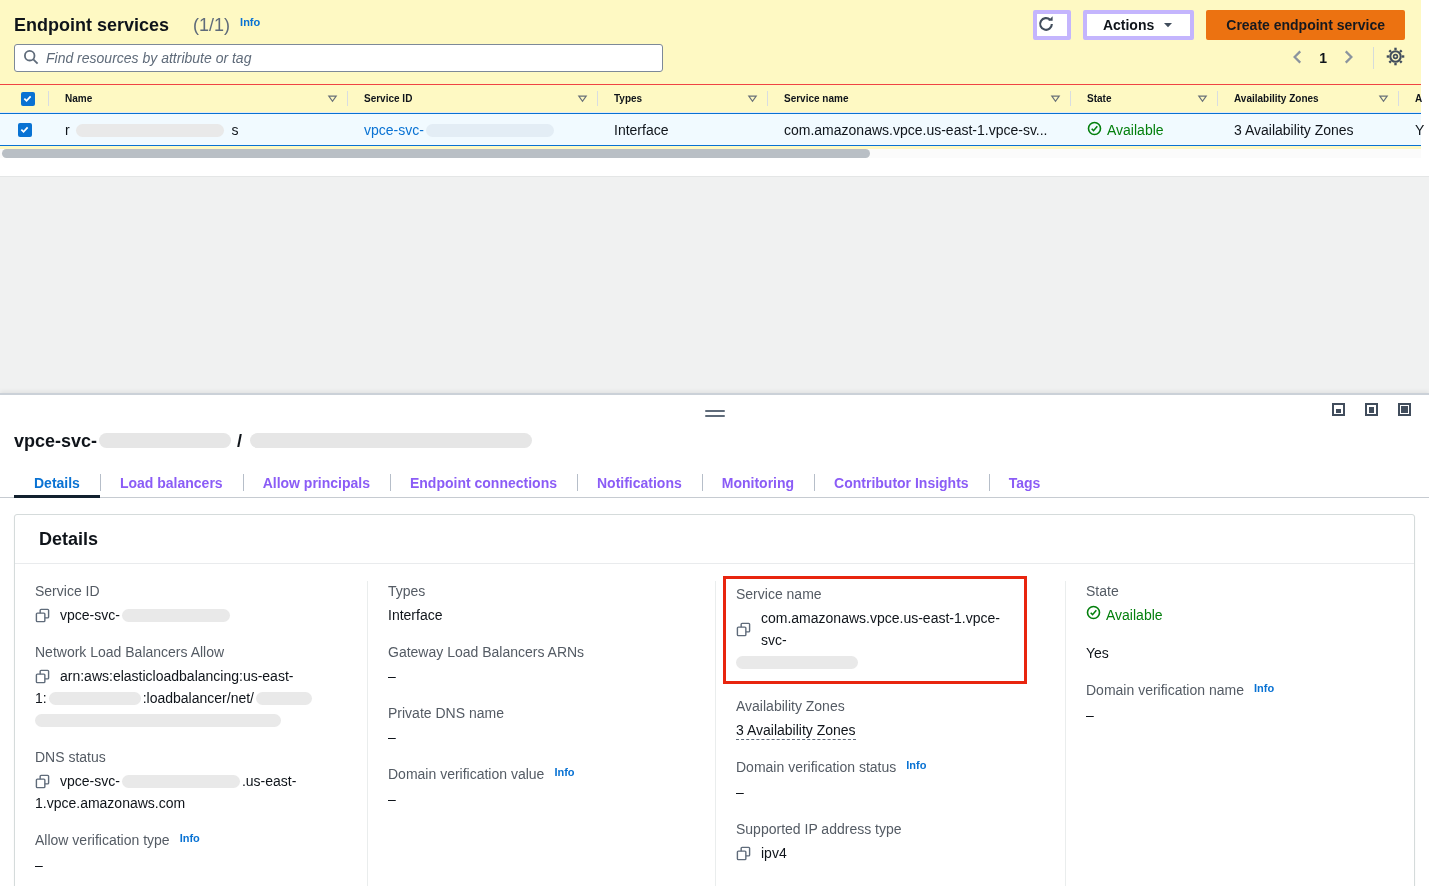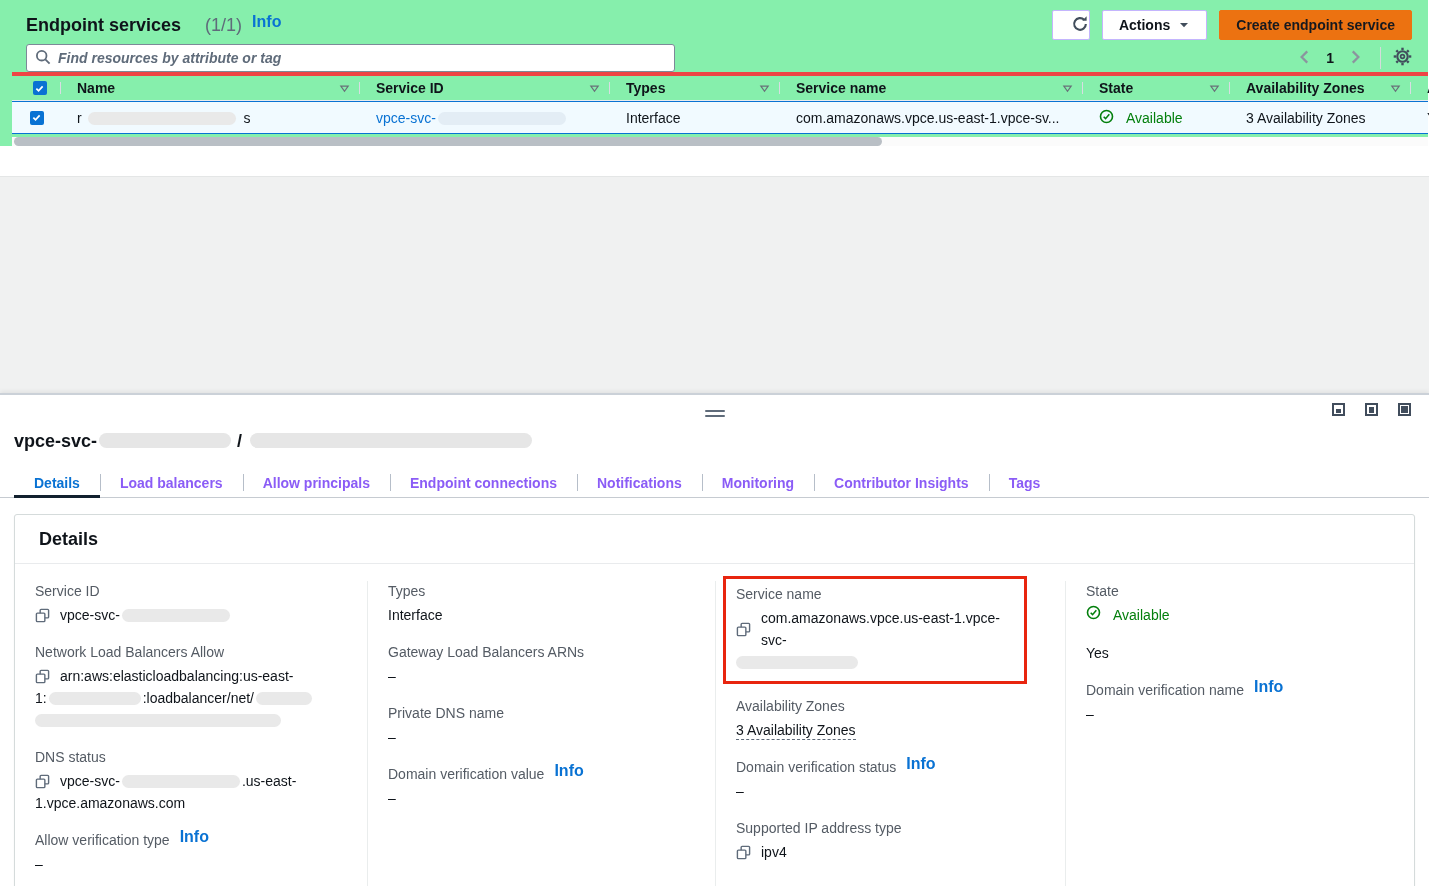--- a/index.html
+++ b/index.html
@@ -3,63 +3,63 @@
 <meta charset="utf-8">
 <style>
   * { box-sizing: border-box; margin: 0; padding: 0; }
   html,body { width:1429px; height:886px; }
   body {
     position: relative; overflow: hidden; background:#fff;
     font-family: "Liberation Sans", "DejaVu Sans", sans-serif;
     color:#0f141a; font-size:14px;
   }
   
-  .list-area { position:absolute; top:0; left:0; right:1px; background:#86efac;padding-left:12px; }
+  .list-area { position:absolute; top:0; left:0; right:8px; background:#fef9c3; }
   .header-row { display:flex; align-items:center; padding:9px 16px 0 14px; height:41px; }
   .page-title { font-size:18px; font-weight:bold; color:#0f141a; }
   .page-count { font-size:18px; font-weight:normal; color:#5f6b7a; margin-left:24px; }
-  .info-link { font-size:16px; font-weight:bold; color:#0972d3; margin-left:10px; position:relative; top:-3px; cursor:pointer; }
+  .info-link { font-size:11px; font-weight:bold; color:#0972d3; margin-left:10px; position:relative; top:-3px; cursor:pointer; }
   .header-actions { margin-left:auto; display:flex; align-items:center; gap:12px; }
-  .btn { height:30px; border:1px solid #c4b5fd; border-radius:2px; background:#fff;
+  .btn { height:30px; border:4px solid #c4b5fd; border-radius:2px; background:#fff;
          font-weight:bold; font-size:14px; color:#0f141a; display:flex; align-items:center;
-         justify-content:flex-end; padding:0 16px; cursor:pointer; font-family:inherit; }
+         justify-content:flex-start; padding:0 16px; cursor:pointer; font-family:inherit; }
   .btn-icon { width:38px; padding:0; }
   .btn-primary { background:#ec7211; border-color:#ec7211; color:#16191f; }
   .caret { margin-left:8px; display:inline-flex; }
 
   .filter-row { display:flex; align-items:center; padding:3px 16px 0 14px; height:31px; }
   .search-box { width:649px; height:28px; border:1px solid #7d8998; border-radius:3px;
                 display:flex; align-items:center; padding:0 8px; gap:7px; background:#fff; }
-  .search-box input { border:none; outline:none; flex:1; font-size:14px; font-family:inherit; color:#0f141a;font-weight:bold; }
+  .search-box input { border:none; outline:none; flex:1; font-size:14px; font-family:inherit; color:#0f141a; }
   .search-box input::placeholder { font-style:italic; color:#5f6b7a; }
   .pager { margin-left:auto; display:flex; align-items:center; }
   .pager .chev { width:26px; height:26px; display:flex; align-items:center; justify-content:center; background:none; border:none; cursor:pointer; }
   .pager .pagenum { font-weight:bold; font-size:14px; color:#0f141a; margin:0 8px; cursor:pointer; }
   .pager .vdiv { width:1px; height:22px; background:#d5dbdb; margin:0 12px; }
   .gearbtn { background:none; border:none; cursor:pointer; display:flex; align-items:center; }
 
   
   .thead, .trow { display:grid; grid-template-columns:49px 299px 250px 170px 303px 147px 181px 30px; align-items:center; }
-  .thead { margin-top:0; height:29px; border-top:4px solid #ef4444; border-bottom:1px solid #e9ebed;
-           font-weight:bold; font-size:14px; color:#0f141a; }
+  .thead { margin-top:12px; height:29px; border-top:1px solid #ef4444; border-bottom:1px solid #e9ebed;
+           font-weight:bold; font-size:10px; color:#0f141a; }
   .th { position:relative; height:100%; display:flex; align-items:center; justify-content:space-between;
         padding:0 10px 0 16px; white-space:nowrap; overflow:hidden; cursor:pointer; }
   .th::after { content:""; position:absolute; right:0; top:6px; bottom:6px; width:1px; background:#d8dde2; }
   .th.nodiv::after { display:none; }
   .th .sort { display:inline-flex; margin-left:6px; }
   .cb-cell { display:flex; align-items:center; justify-content:center; height:100%; }
   .cb-cell::after { content:""; position:absolute; }
   .checkbox { width:14px; height:14px; background:#0972d3; border-radius:2px; display:flex;
               align-items:center; justify-content:center; cursor:pointer; }
   .trow { height:33px; background:#f1faff; border-top:1px solid #0972d3; border-bottom:1px solid #0972d3;
           font-size:14px; }
   .td { padding:0 10px 0 16px; white-space:nowrap; overflow:hidden; position:relative; }
   .td.center { display:flex; justify-content:center; padding:0; }
   a.id-link { color:#0972d3; text-decoration:none; border-bottom:1px solid #0972d3; cursor:pointer; }
-  .state-ok { color:#037f0c; display:inline-flex; align-items:center; gap:12px; }
+  .state-ok { color:#037f0c; display:inline-flex; align-items:center; gap:5px; }
   .az-trigger { border-bottom:1px dashed #5f6b7a; padding-bottom:1px; cursor:pointer; }
 
   .redact { display:inline-block; height:13px; background:#e9e9e9; border-radius:7px; vertical-align:-2px; }
   .redact.link { background:#e3edf5; }
   .redact.big { height:15px; background:#e6e6e6; border-radius:8px; vertical-align:-1px; }
 
   .hscroll { margin-top:3px; height:9px; background:#fbfbfb; }
   .hthumb { width:868px; height:9px; margin-left:2px; border-radius:5px; background:#b9bfc5; cursor:pointer; }
 
   .gray-gap { position:absolute; top:176px; height:217px; left:0; right:0; background:#f0f1f1; border-top:1px solid #e4e6e6; }

